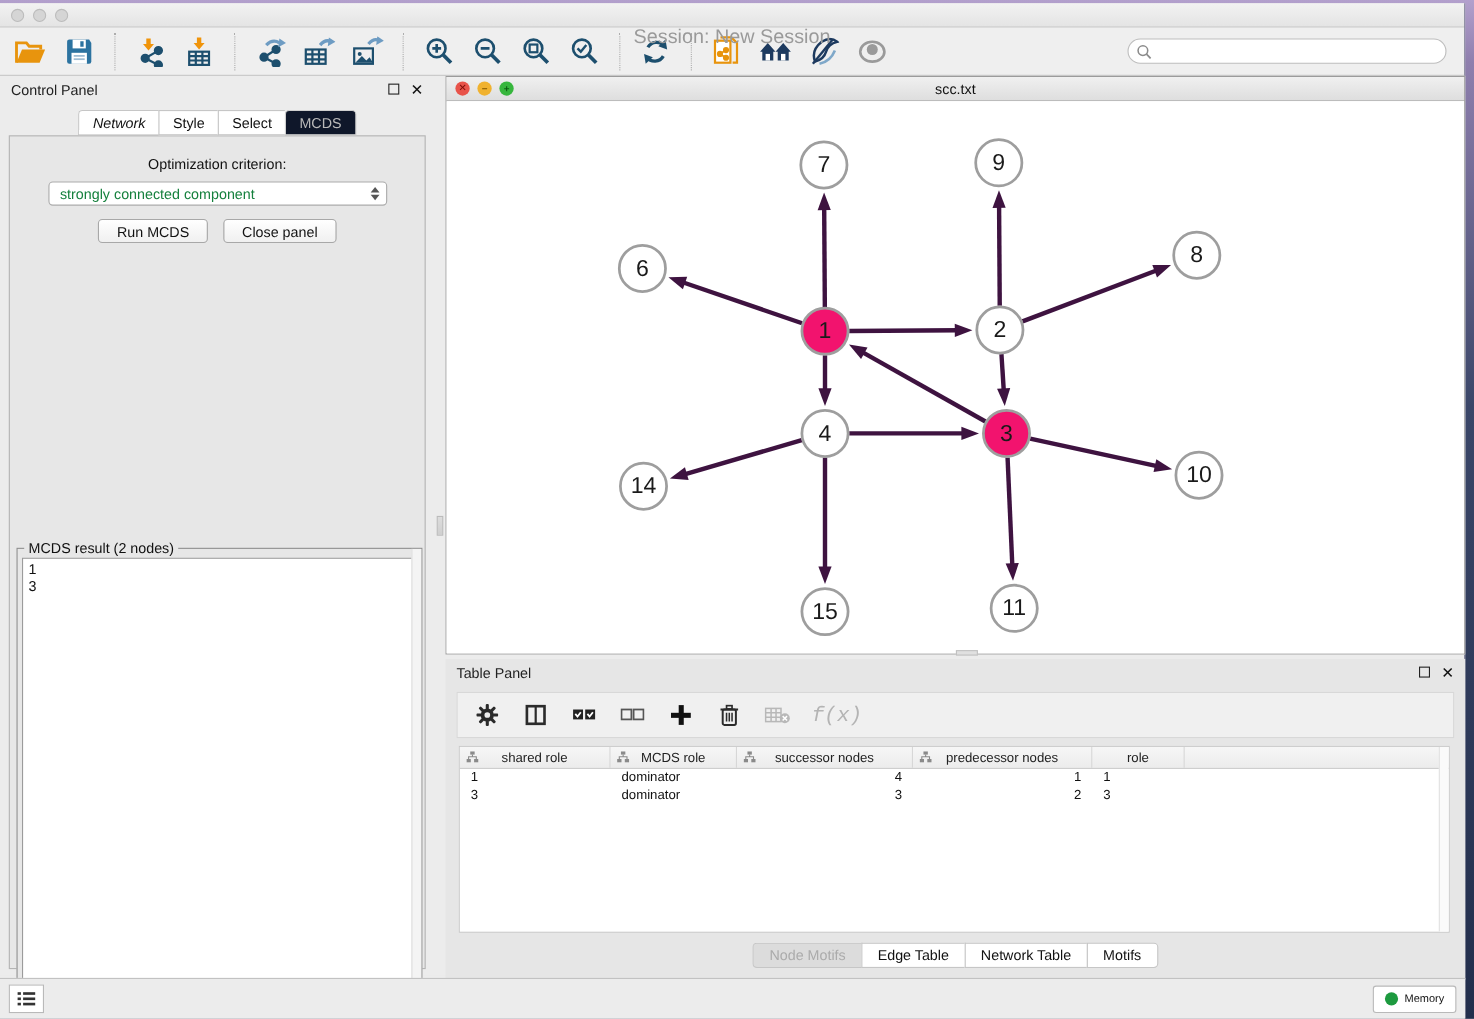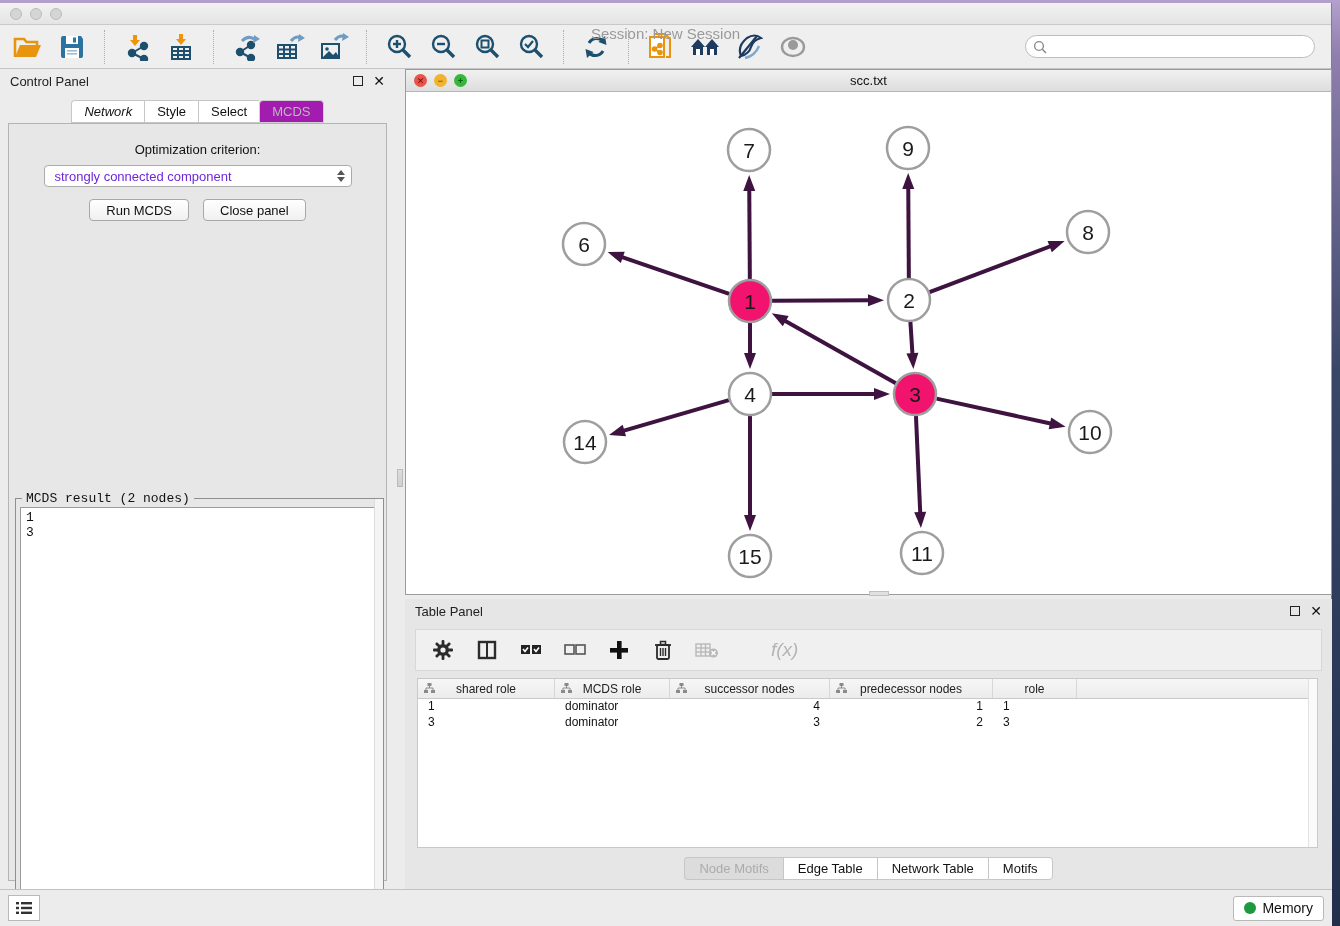--- a/index.html
+++ b/index.html
@@ -7,21 +7,21 @@
     font-family:"Liberation Sans","DejaVu Sans",sans-serif;
     background:linear-gradient(180deg,#b3a0cd 0%,#8f7fae 6%,#3a4668 40%,#222e4c 100%); }
   .app { position:absolute; left:0; top:3px; width:1332px; height:923px;
     background:#ececec; border-right:1px solid #7d7d96; }
 
   
   .titlebar { height:22px; background:linear-gradient(#f2f2f2,#e4e4e4);
     border-bottom:1px solid #c9c9c9; position:relative; display:flex; align-items:center; }
   .tl-group { position:absolute; left:10px; top:5px; display:flex; gap:8px; }
   .tl { width:12px; height:12px; border-radius:50%; background:#d5d5d5; border:1px solid #bcbcbc; }
-  .win-title { width:100%; text-align:center; font-size:15px; color:#9a9a9a;margin-top:39px; }
+  .win-title { width:100%; text-align:center; font-size:18px; color:#9a9a9a;margin-top:39px; }
 
   
   .toolbar { height:44px; background:#efefef; border-bottom:1px solid #c4c4c4;
     display:flex; align-items:center; padding:0 10px; gap:8px; }
   .tbtn { width:36px; height:34px; display:flex; align-items:center; justify-content:center;
     border-radius:4px; cursor:default; }
   .tsep { width:1px; height:34px; border-left:1px dotted #adadad; margin:0 6px; }
   .search-wrap { margin-left:auto; margin-right:6px; }
   .search-box { width:290px; height:23px; background:#fff; border:1px solid #bdbdbd;
     border-radius:12px; display:flex; align-items:center; padding-left:7px; }
@@ -33,37 +33,37 @@
   .panel-header .ph-icons { margin-left:auto; display:flex; gap:10px; align-items:center; }
   .ph-float { width:10px; height:10px; border:1.5px solid #222; }
   .ph-close { font-size:14px; font-weight:bold; color:#111; line-height:10px; }
 
   .control-panel { position:absolute; left:0; top:66px; width:395px; height:818px; background:#ececec; }
   .cp-tabs { display:flex; justify-content:center; margin-top:7px; position:relative; z-index:2; }
   .cp-tab { font-size:13px; padding:3px 12px; background:#fff; border:1px solid #c6c6c6;
     border-right:none; color:#111; }
   .cp-tab:first-child { border-top-left-radius:4px;font-style:italic; }
   .cp-tab:last-child { border-right:1px solid #c6c6c6; border-top-right-radius:4px; border-top-left-radius:4px; }
-  .cp-tab.selected { background:#a21caf; color:#b9b9b9; border-color:#cfcfcf;text-align:right; }
+  .cp-tab.selected { background:#0f172a; color:#b9b9b9; border-color:#cfcfcf;text-align:right; }
   .cp-content { position:absolute; left:8px; right:8px; top:54px; bottom:6px;
     border:1px solid #b4b4b4; background:#e7e7e7; }
   .opt-label { text-align:center; margin-top:18px; font-size:13px; color:#111; }
   .dropdown { margin:8px auto 0; width:308px; height:22px; background:#fff;
     border:1px solid #ababab; border-radius:4px; display:flex; align-items:center;
-    padding:0 6px 0 10px; font-size:13px; color:#6d28d9; }
+    padding:0 6px 0 10px; font-size:13px; color:#15803d; }
   .dd-arrows { margin-left:auto; display:flex; flex-direction:column; gap:2px; align-items:center; }
   .dd-arrows i { display:block; width:0; height:0; border-left:4px solid transparent; border-right:4px solid transparent; }
   .dd-up { border-bottom:5px solid #555; }
   .dd-down { border-top:5px solid #555; }
   .btn-row { display:flex; justify-content:center; gap:14px; margin-top:12px; }
   .btn { height:22px; padding:0 16px; background:linear-gradient(#ffffff,#f0f0f0);
     border:1px solid #a8a8a8; border-radius:4px; font-size:13px; color:#111;
     display:flex; align-items:center; }
   .result-box { position:absolute; left:6px; width:369px; top:374px; height:411px;
-    border:1px solid #8f8f8f; background:#e7e7e7;font-family:Liberation Mono, monospace; }
+    border:1px solid #8f8f8f; background:#e7e7e7; }
   .result-legend { position:absolute; top:-8px; left:6px; background:#e7e7e7;
     padding:0 4px; font-size:13px; color:#111; }
   .result-text { position:absolute; left:4px; right:4px; top:8px; bottom:4px;
     background:#fff; border:1px solid #9b9b9b; font-size:13px; color:#111;
     padding:2px 5px; white-space:pre; overflow:hidden; }
   .result-scroll { position:absolute; right:0; top:0; bottom:0; width:9px;
     background:#f4f4f4; border-left:1px solid #ddd; }
 
   
   .vsplit { position:absolute; left:395px; top:66px; width:10px; height:818px; background:#ececec; }
@@ -81,22 +81,22 @@
   .net-title { width:100%; text-align:center; font-size:13px; color:#111; }
   .net-canvas { position:relative; width:925px; height:502px; background:#fff; }
   .net-grip { position:absolute; left:50%; bottom:-2px; width:20px; height:5px;
     background:#e0e0e0; border:1px solid #c0c0c0; }
 
   
   .table-panel { position:absolute; left:405px; top:596px; width:927px; height:292px; background:#e6e6e6; }
   .tp-toolbar { margin:6px 10px 0 10px; height:42px; background:#f0f0f0;
     border:1px solid #d8d8d8; display:flex; align-items:center; gap:18px; padding:0 14px; }
   .tp-btn { display:flex; align-items:center; justify-content:center; width:26px; height:26px; }
-  .fx { font-family:Liberation Sans, sans-serif; font-style:italic;
-    font-size:19px; color:#b4b4b4;margin-left:33px; }
+  .fx { font-family:Liberation Mono, monospace; font-style:italic;
+    font-size:19px; color:#b4b4b4; }
   .grid-table { position:absolute; left:12px; right:14px; top:79px; bottom:43px;
     background:#fff; border:1px solid #c9c9c9; overflow:hidden; }
   .gt-scroll { position:absolute; right:0; top:0; bottom:0; width:9px; background:#fafafa; border-left:1px solid #e2e2e2; }
   .gt-header { display:flex; height:20px; background:linear-gradient(#f6f6f6,#ececec);
     border-bottom:1px solid #c9c9c9; }
   .gt-hcell { position:relative; display:flex; align-items:center; justify-content:center;
     font-size:12px; color:#222; border-right:1px solid #d7d7d7; }
   .gt-hcell .hicon { position:absolute; left:6px; top:4px; }
   .gt-row { display:flex; height:16px; font-size:12px; color:#111; }
   .gt-cell { padding:0 10px; overflow:hidden; white-space:nowrap; }
@@ -109,21 +109,21 @@
   .tp-tab:last-child { border-right:1px solid #c6c6c6; border-radius:0 4px 4px 0; }
   .tp-tab.selected { background:#dcdcdc; color:#ababab; }
 
   
   .statusbar { position:absolute; left:0; bottom:0; width:1332px; height:37px;
     background:#ececec; border-top:1px solid #c2c2c2; display:flex; align-items:center; padding:0 8px; }
   .sb-left-btn { width:32px; height:26px; background:#fff; border:1px solid #b9b9b9;
     display:flex; align-items:center; justify-content:center; }
   .memory-btn { margin-left:auto; height:25px; padding:0 10px; background:#fff;
     border:1px solid #b9b9b9; border-radius:3px; display:flex; align-items:center;
-    gap:6px; font-size:14px; color:#111; }
+    gap:6px; font-size:10px; color:#111; }
   .mem-dot { width:12px; height:12px; border-radius:50%; background:#1d9a3f; }
 </style>
 </head>
 <body>
 
 <div class="app">
 
   <div class="titlebar">
     <div class="tl-group">
       <span class="tl"></span>

